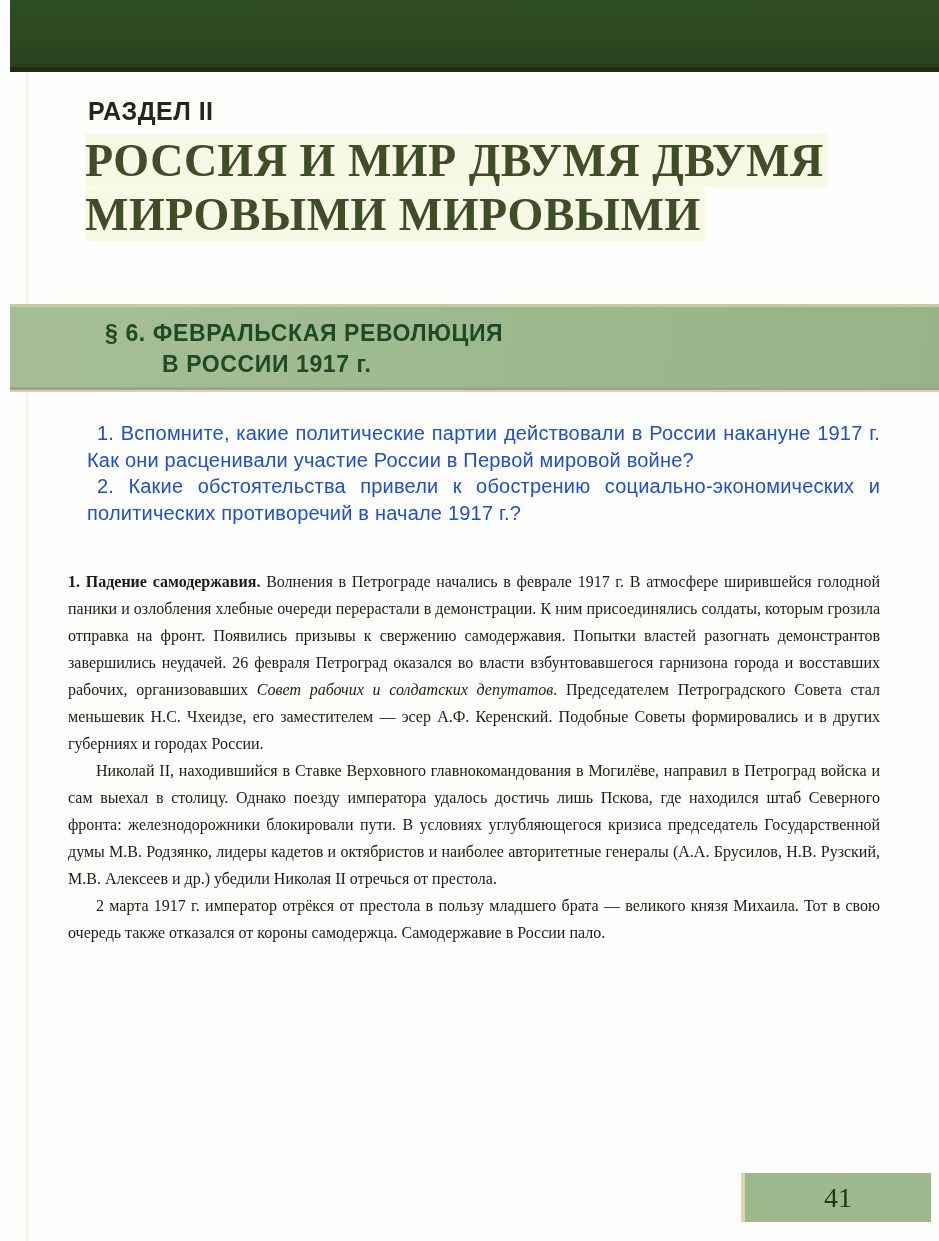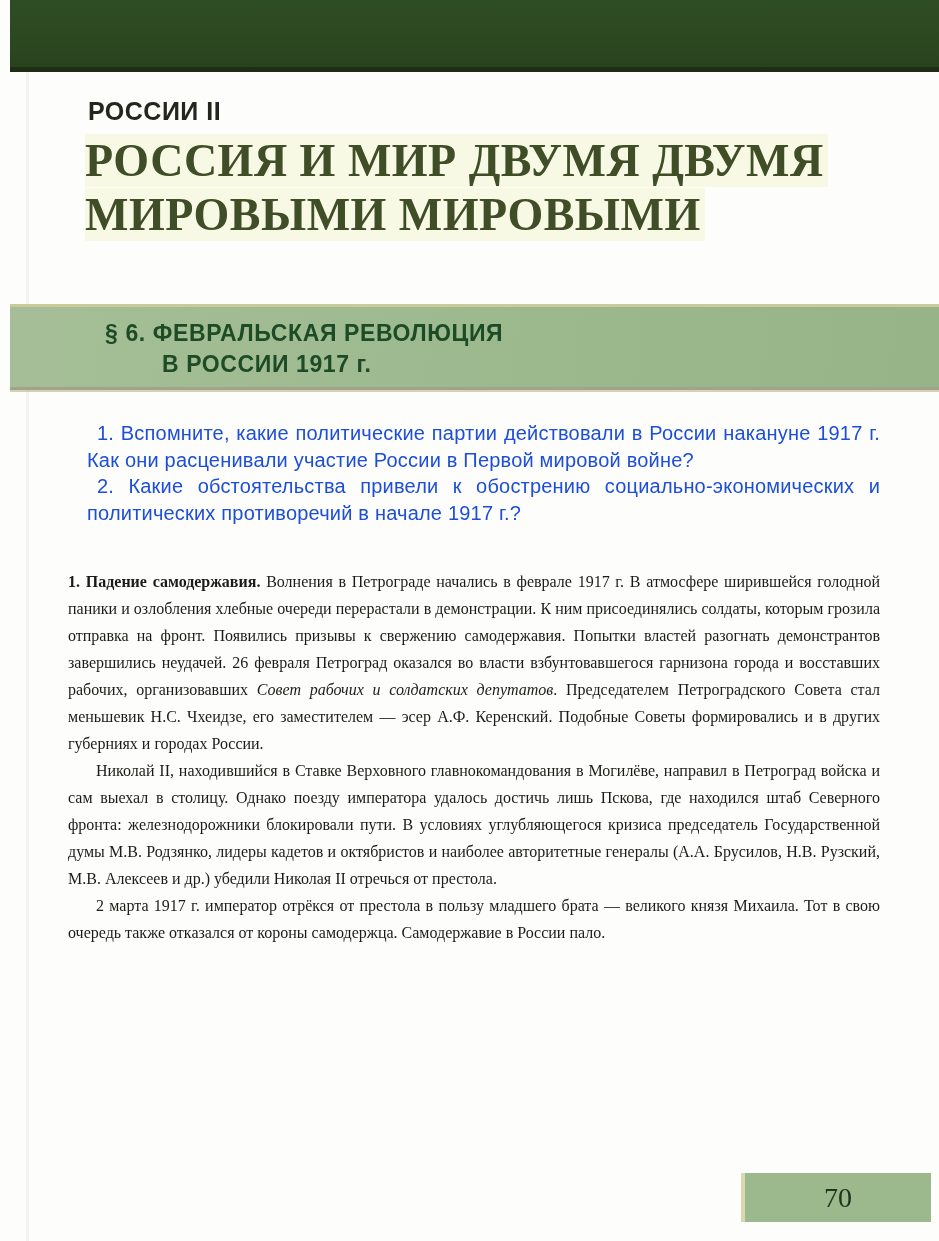--- a/index.html
+++ b/index.html
@@ -116,21 +116,21 @@
 </style>
 </head>
 <body>
 
 <div class="page">
 
   <div class="top-bar"></div>
 
   <div class="gutter-shadow"></div>
 
-  <div class="section-label">РОССИИ II</div>
+  <div class="section-label">РАЗДЕЛ II</div>
 
   <div class="page-title">
     <div><span class="hl">РОССИЯ И МИР ДВУМЯ ДВУМЯ</span></div>
     <div><span class="hl">МИРОВЫМИ МИРОВЫМИ</span></div>
   </div>
 
   <div class="banner">
     <div class="banner-line1">§ 6. ФЕВРАЛЬСКАЯ РЕВОЛЮЦИЯ</div>
     <div class="banner-line2">В РОССИИ 1917 г.</div>
   </div>
@@ -140,16 +140,16 @@
       <div class="question">2. Какие обстоятельства привели к обострению социально-экономических и политических противоречий в начале 1917 г.?</div>
     </div>
 
   <div class="body-text">
       <div class="para"><span class="seg-bold">1. Падение самодержавия. </span><span>Волнения в Петрограде начались в феврале 1917 г. В атмосфере ширившейся голодной паники и озлобления хлебные очереди перерастали в демонстрации. К ним присоединялись солдаты, которым грозила отправка на фронт. Появились призывы к свержению самодержавия. Попытки властей разогнать демонстрантов завершились неудачей. 26 февраля Петроград оказался во власти взбунтовавшегося гарнизона города и восставших рабочих, организовавших </span><span class="seg-italic">Совет рабочих и солдатских депутатов</span><span>. Председателем Петроградского Совета стал меньшевик Н.С. Чхеидзе, его заместителем — эсер А.Ф. Керенский. Подобные Советы формировались и в других губерниях и городах России.</span></div>
       <div class="para indent"><span>Николай II, находившийся в Ставке Верховного главнокомандования в Могилёве, направил в Петроград войска и сам выехал в столицу. Однако поезду императора удалось достичь лишь Пскова, где находился штаб Северного фронта: железнодорожники блокировали пути. В условиях углубляющегося кризиса председатель Государственной думы М.В. Родзянко, лидеры кадетов и октябристов и наиболее авторитетные генералы (А.А. Брусилов, Н.В. Рузский, М.В. Алексеев и др.) убедили Николая II отречься от престола.</span></div>
       <div class="para indent"><span>2 марта 1917 г. император отрёкся от престола в пользу младшего брата — великого князя Михаила. Тот в свою очередь также отказался от короны самодержца. Самодержавие в России пало.</span></div>
     </div>
 
   <div class="page-badge">
-    <span>70</span>
+    <span>41</span>
   </div>
 
 </div>
 
 </body></html>

